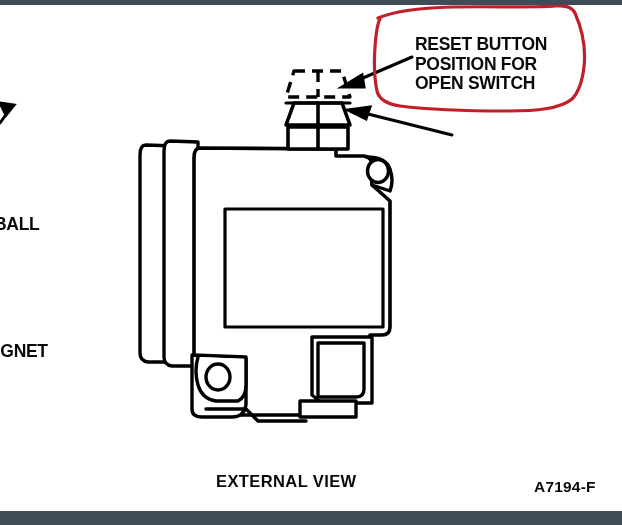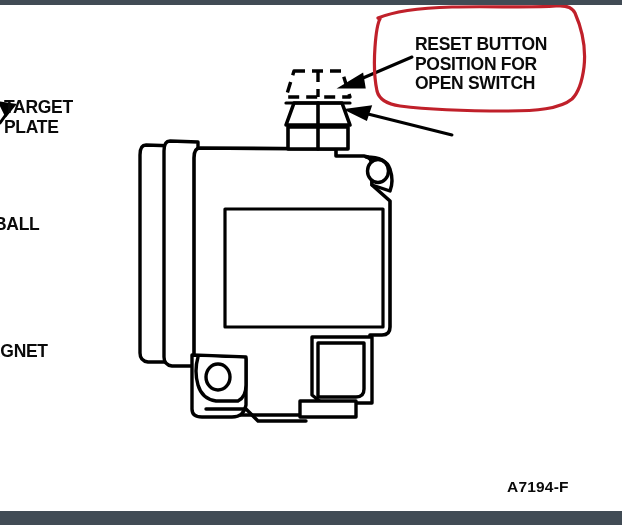--- a/index.html
+++ b/index.html
@@ -86,21 +86,21 @@
     font-size: 17.5px;
     letter-spacing: -0.3px;
   }
   .label-external-view {
     left: 216px;
     top: 467px;
     font-size: 16.5px;
     letter-spacing: 0.4px;
   }
   .label-part-number {
-    left: 507px;
+    left: 534px;
     top: 473px;
     font-size: 15.5px;
     letter-spacing: 0.2px;
   }
 </style>
 </head>
 <body>
 
 <div class="chrome-bar chrome-top"></div>
 
@@ -209,25 +209,24 @@
                C 376,28 377,19 380,14"></path>
     </g>
 
   </svg>
 
   <div class="label callout-note">RESET BUTTON
 POSITION FOR
 OPEN SWITCH</div>
 
 
-  <div class="label label-target-plate">TARGET
-PLATE</div>
 
   <div class="label label-ball">BALL</div>
 
   <div class="label label-magnet">AGNET</div>
 
+  <div class="label label-external-view">EXTERNAL VIEW</div>
 
   <div class="label label-part-number">A7194-F</div>
 
 </div>
 
 <div class="chrome-bar chrome-bottom"></div>
 
 </body></html>

